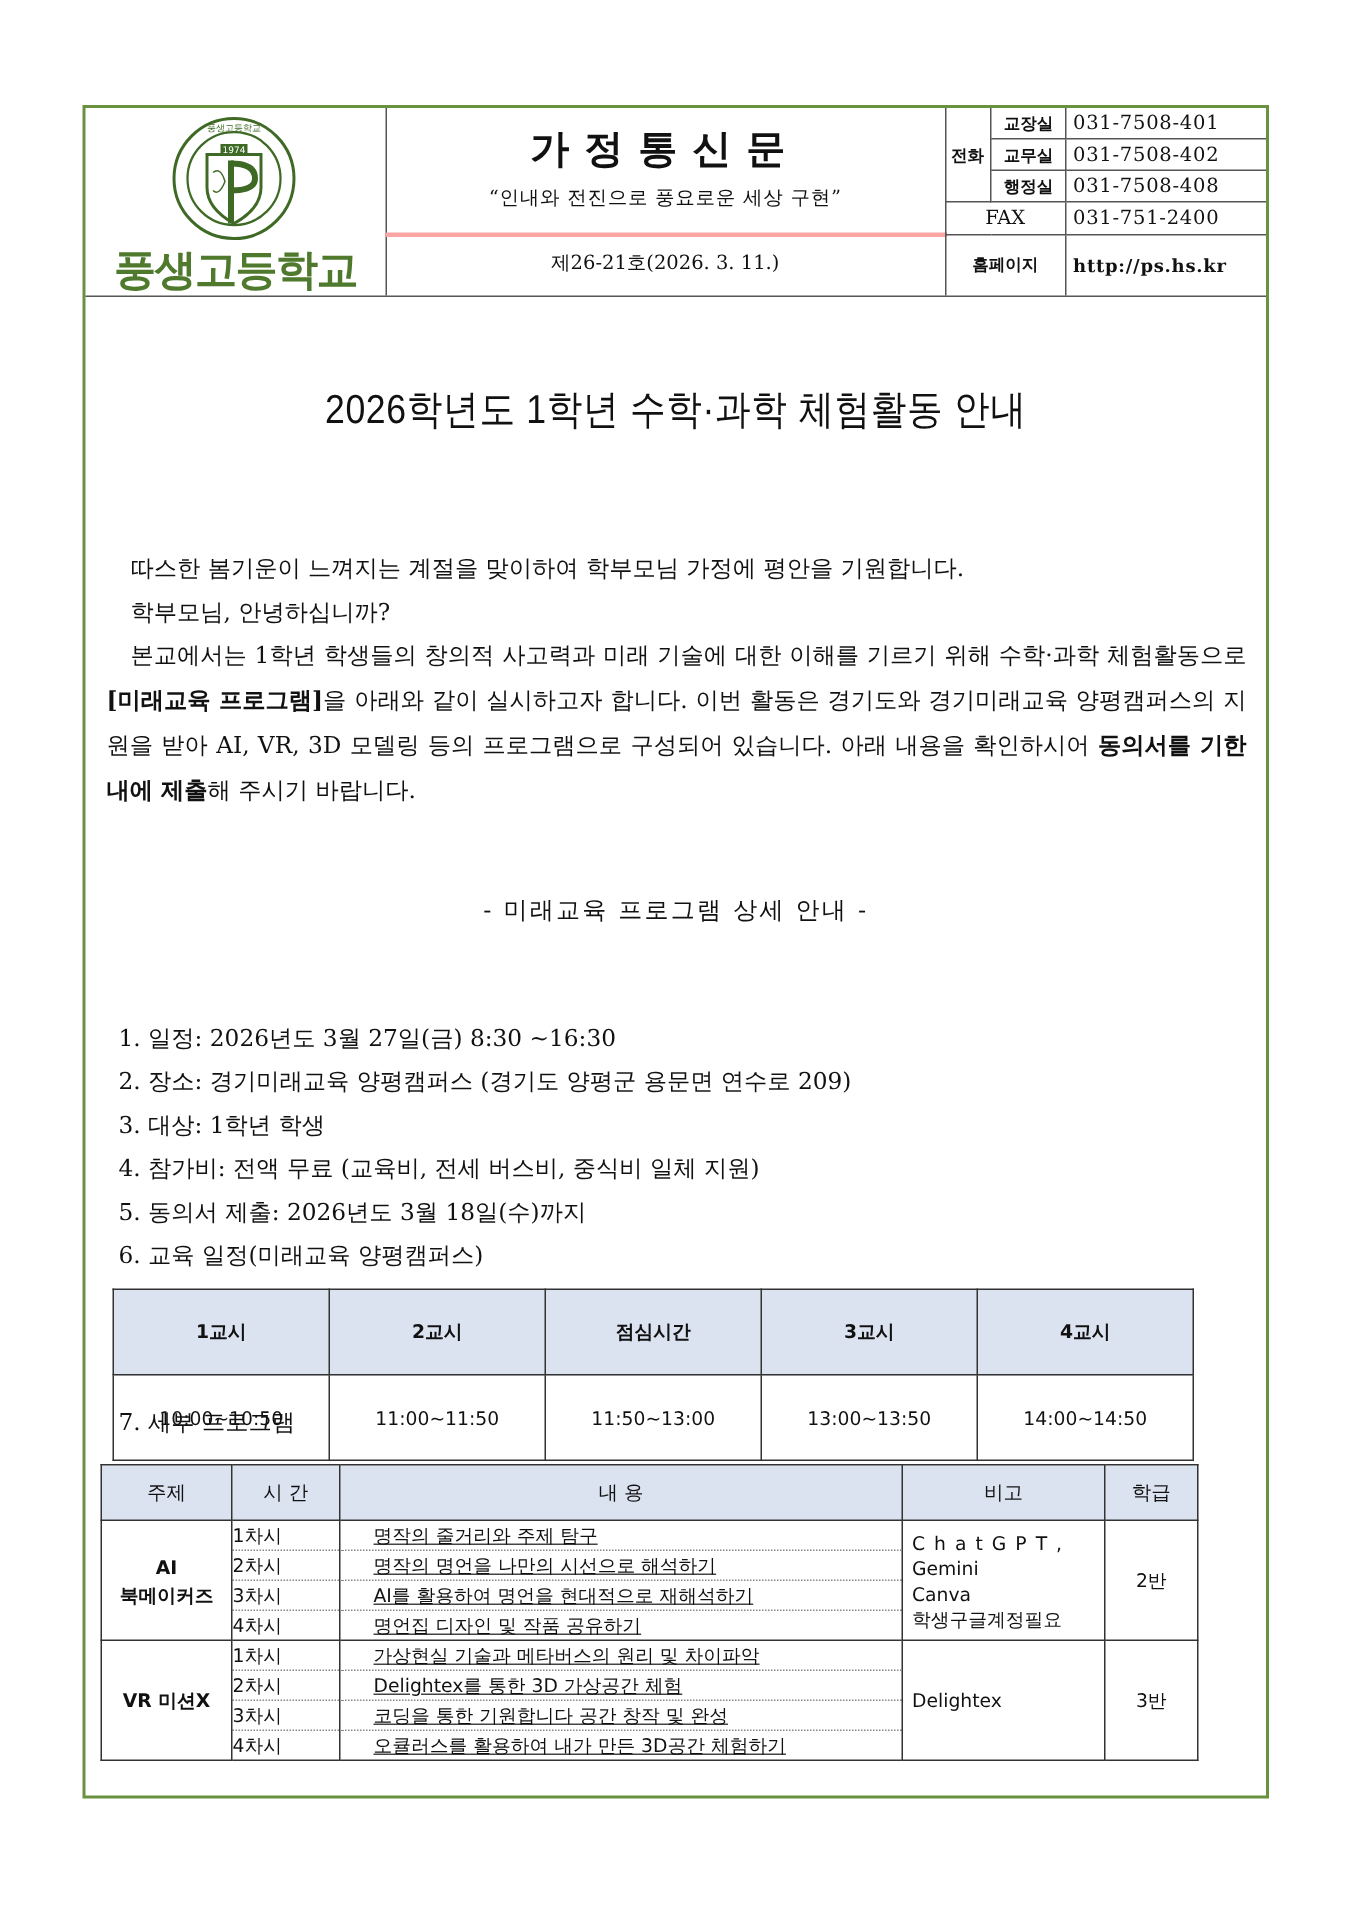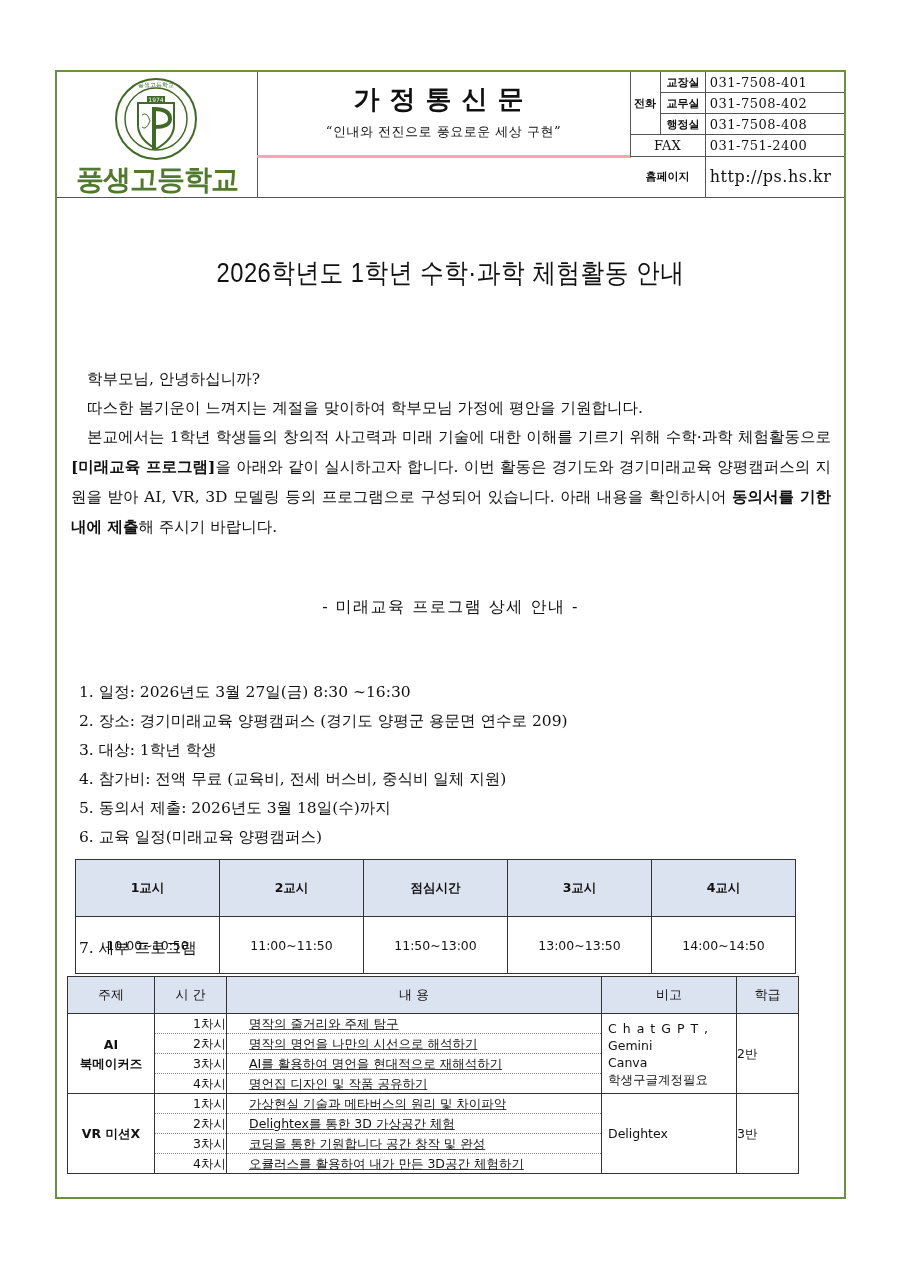--- a/index.html
+++ b/index.html
@@ -194,35 +194,36 @@
     }
     .program-table td.session, .program-table td.content {
       border-bottom: 1px dotted #888;
     }
     .program-table tr.group-end td { border-bottom: 1px solid #333; }
     .program-table td.topic {
       text-align: center;
       font-weight: bold;
       border-bottom: 1px solid #333;
     }
-    .program-table td.session { text-align: right; }
+    .program-table td.session { text-align: left; }
     .program-table td.content {
       padding-left: 22px;
       text-decoration: underline;
       text-decoration-color: #444;
       white-space: nowrap;
       overflow: hidden;
     }
     .program-table td.note {
       padding-left: 6px;
       vertical-align: middle;
       line-height: 17px;
       border-bottom: 1px solid #333;
     }
     .program-table td.class {
+      text-align: center;
       border-bottom: 1px solid #333;
     }
     .note-line { display: block; white-space: nowrap; }
     .note-spaced { letter-spacing: 6px; }
   </style>
 </head>
 <body>
 
 <div class="page-frame">
 
@@ -239,20 +240,21 @@
         <path d="M28 38 Q33 34 36 44 Q32 54 28 50" fill="none" stroke="#3f6a26" stroke-width="1"></path>
         <text x="42" y="10" font-size="6" fill="#3f6a26" text-anchor="middle" font-family="DejaVu Sans, sans-serif">풍생고등학교</text>
       </svg>
       <div class="school-name">풍생고등학교</div>
     </div>
 
     <div class="title-cell">
       <div class="newsletter-title">가정통신문</div>
       <div class="motto">“인내와 전진으로 풍요로운 세상 구현”</div>
     </div>
+    <div class="issue-cell">제26-21호(2026. 3. 11.)</div>
 
     <table class="contact-table">
       <tbody>
           <tr>
         <td rowspan="3" class="c-label" style="width:22px;">전화</td>
         <td class="c-label">교장실</td>
         <td class="c-num">031-7508-401</td>
       </tr>
       <tr>
         <td class="c-label">교무실</td>
@@ -261,31 +263,31 @@
       <tr>
         <td class="c-label">행정실</td>
         <td class="c-num">031-7508-408</td>
       </tr>
       <tr>
         <td colspan="2" class="c-center">FAX</td>
         <td class="c-num">031-751-2400</td>
       </tr>
       <tr>
         <td colspan="2" class="c-label">홈페이지</td>
-        <td class="c-num" style="font-size:16px;">http://ps.hs.kr</td>
+        <td class="c-num" style="font-size:12px;font-weight:bold;">http://ps.hs.kr</td>
       </tr>
     </tbody>
       </table>
   </div>
 
   <div class="doc-title">2026학년도 1학년 수학·과학 체험활동 안내</div>
 
   <div class="body-text">
+    <p class="indent">따스한 봄기운이 느껴지는 계절을 맞이하여 학부모님 가정에 평안을 기원합니다.</p>
     <p class="indent">학부모님, 안녕하십니까?</p>
-    <p class="indent">따스한 봄기운이 느껴지는 계절을 맞이하여 학부모님 가정에 평안을 기원합니다.</p>
     <p class="indent"><span>본교에서는 1학년 학생들의 창의적 사고력과 미래 기술에 대한 이해를 기르기 위해 수학·과학 체험활동으로 </span><b>[미래교육 프로그램]</b><span>을 아래와 같이 실시하고자 합니다. 이번 활동은 경기도와 경기미래교육 양평캠퍼스의 지원을 받아 AI, VR, 3D 모델링 등의 프로그램으로 구성되어 있습니다. 아래 내용을 확인하시어 </span><b>동의서를 기한 내에 제출</b><span>해 주시기 바랍니다.</span></p>
   </div>
 
   <div class="section-heading">- 미래교육 프로그램 상세 안내 -</div>
 
   <div class="info-list">
     <div>1. 일정: 2026년도 3월 27일(금) 8:30 ~16:30</div>
     <div>2. 장소: 경기미래교육 양평캠퍼스 (경기도 양평군 용문면 연수로 209)</div>
     <div>3. 대상: 1학년 학생</div>
     <div>4. 참가비: 전액 무료 (교육비, 전세 버스비, 중식비 일체 지원)</div>

